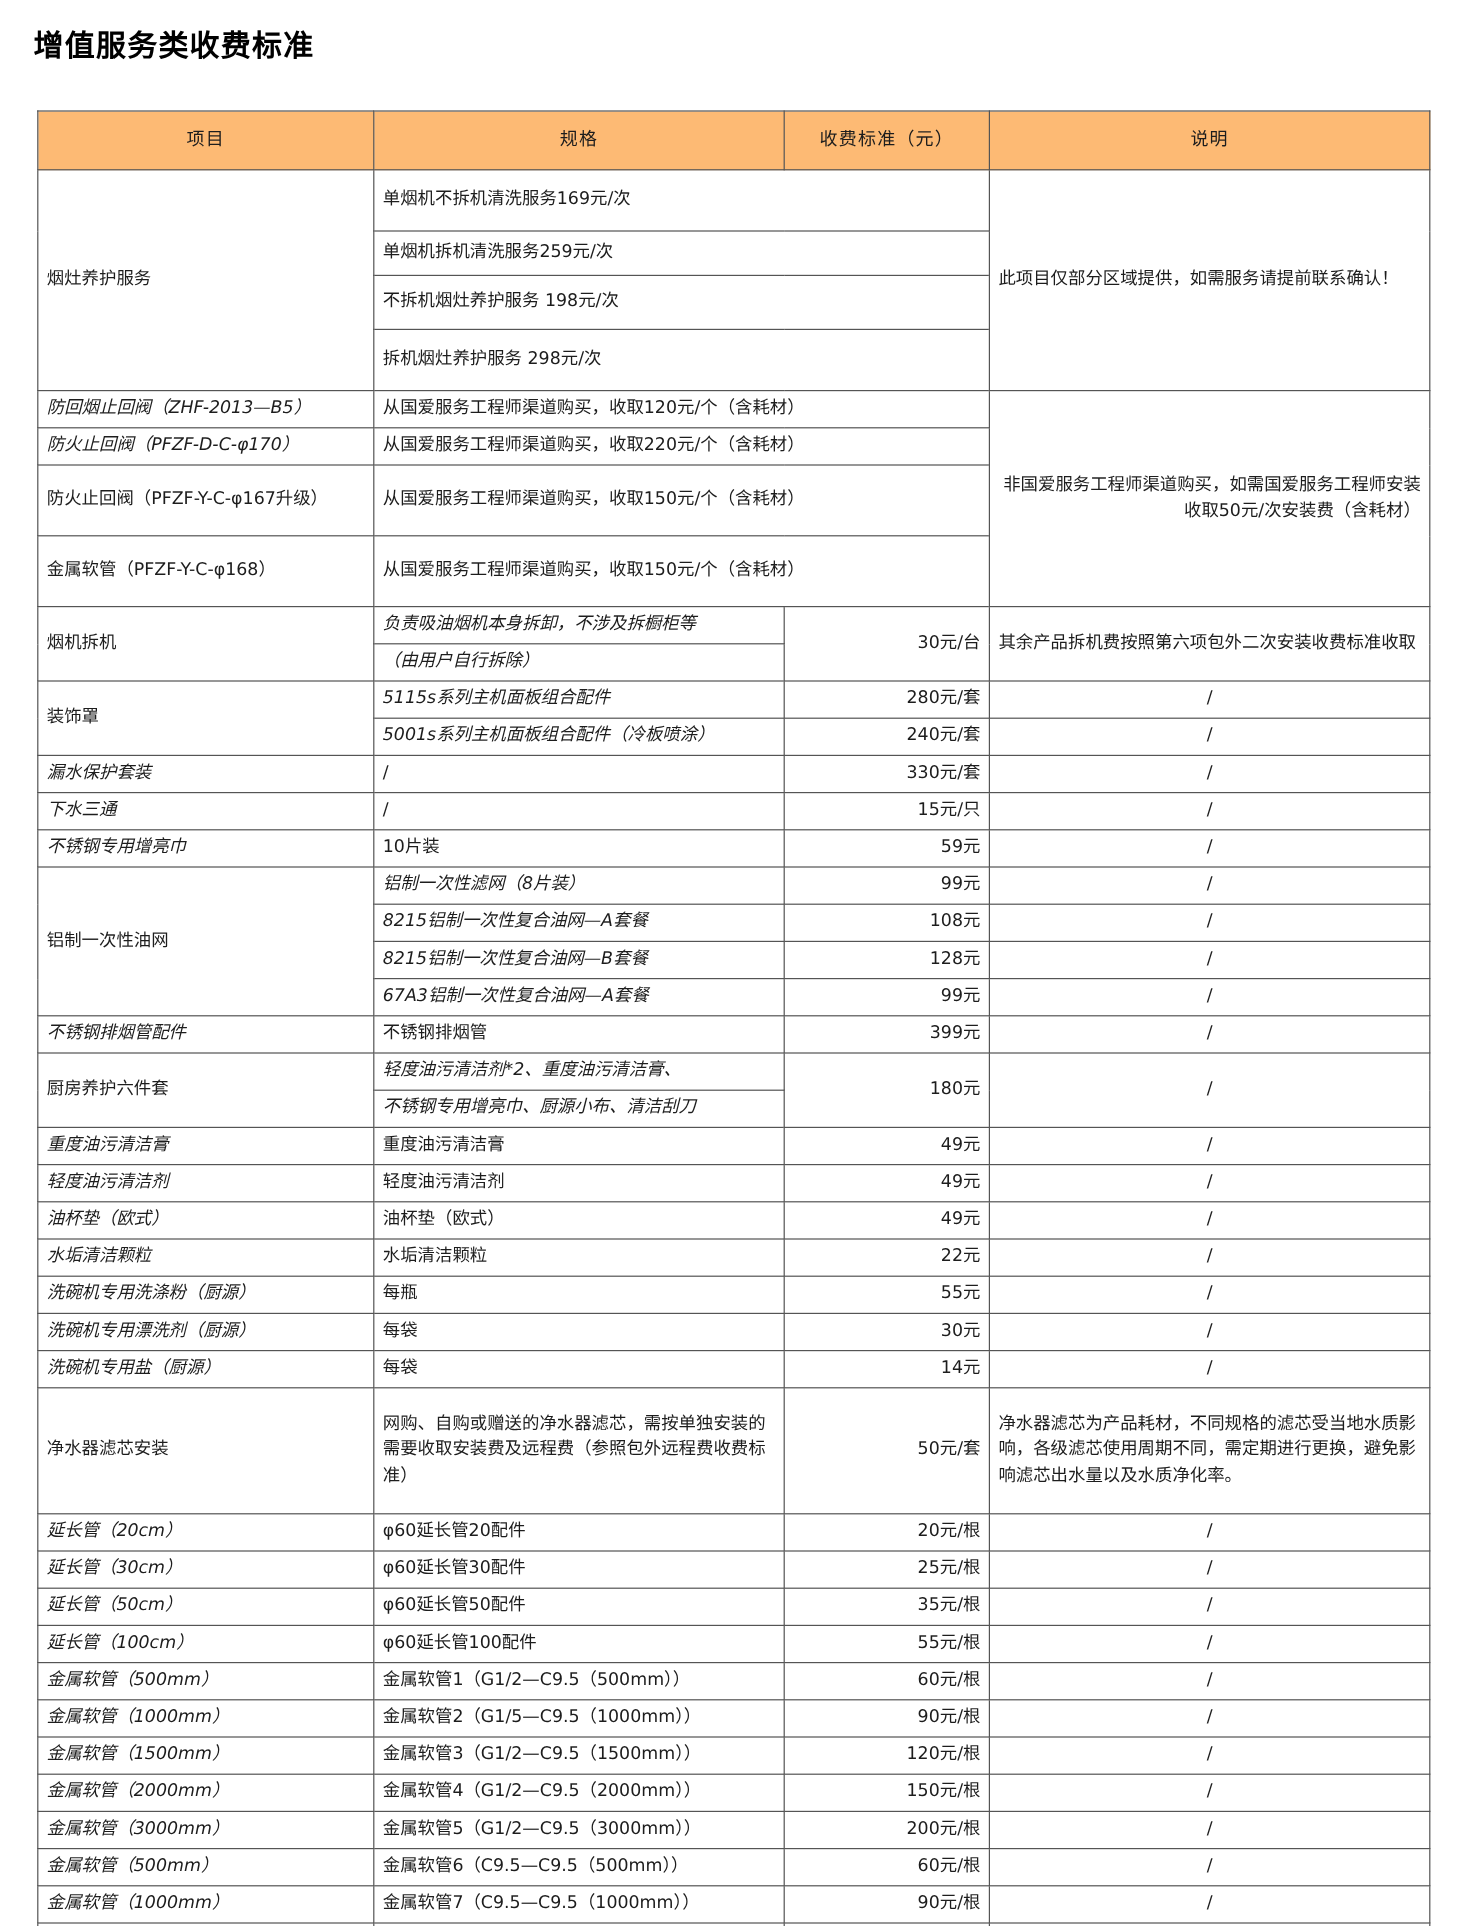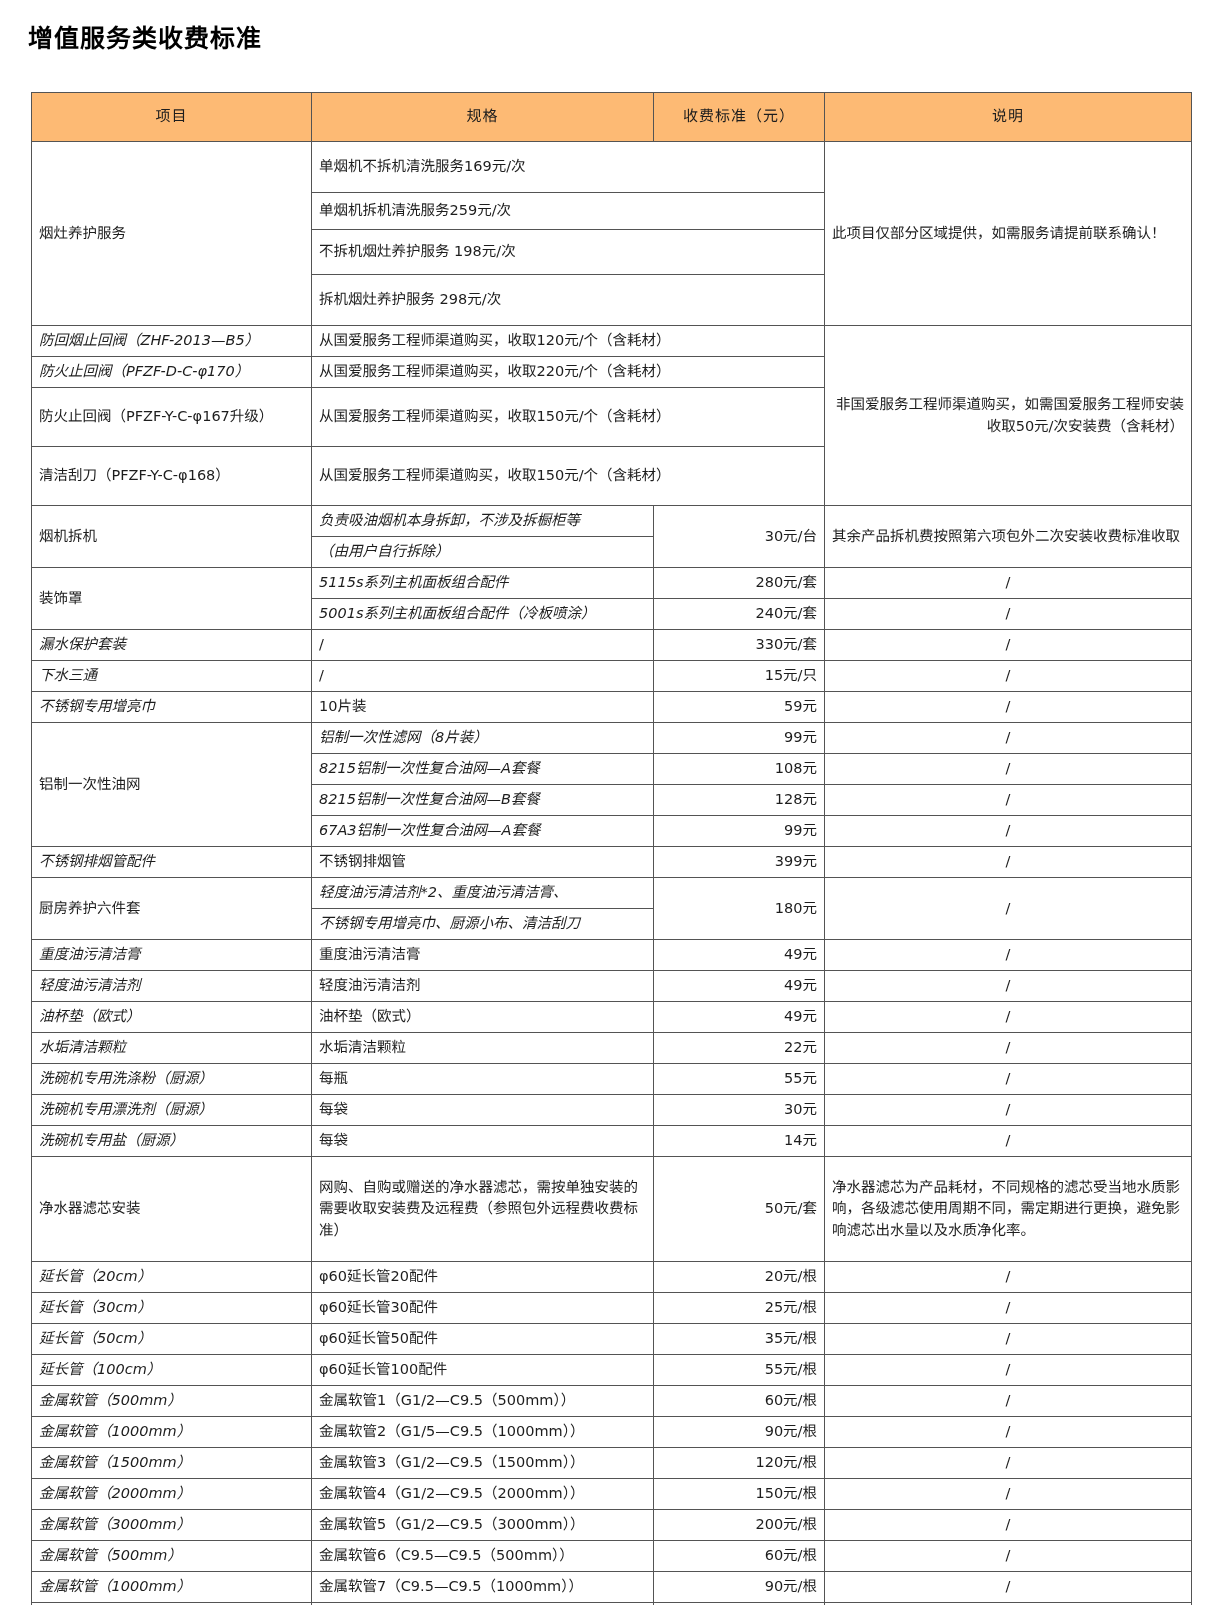--- a/index.html
+++ b/index.html
@@ -132,21 +132,21 @@
         </tr>
         <tr>
           <td class="left rowh-24">防火止回阀（PFZF-D-C-φ170）</td>
           <td class="left" colspan="2">从国爱服务工程师渠道购买，收取220元/个（含耗材）</td>
         </tr>
         <tr>
           <td class="left rowh-52">防火止回阀（PFZF-Y-C-φ167升级）</td>
           <td class="left" colspan="2">从国爱服务工程师渠道购买，收取150元/个（含耗材）</td>
         </tr>
         <tr>
-          <td class="left rowh-52">清洁刮刀（PFZF-Y-C-φ168）</td>
+          <td class="left rowh-52">金属软管（PFZF-Y-C-φ168）</td>
           <td class="left" colspan="2">从国爱服务工程师渠道购买，收取150元/个（含耗材）</td>
         </tr>
 
         <tr>
           <td class="left" rowspan="2">烟机拆机</td>
           <td class="left rowh-24">负责吸油烟机本身拆卸，不涉及拆橱柜等</td>
           <td class="center" rowspan="2">30元/台</td>
           <td class="note" rowspan="2">其余产品拆机费按照第六项包外二次安装收费标准收取</td>
         </tr>
         <tr>

